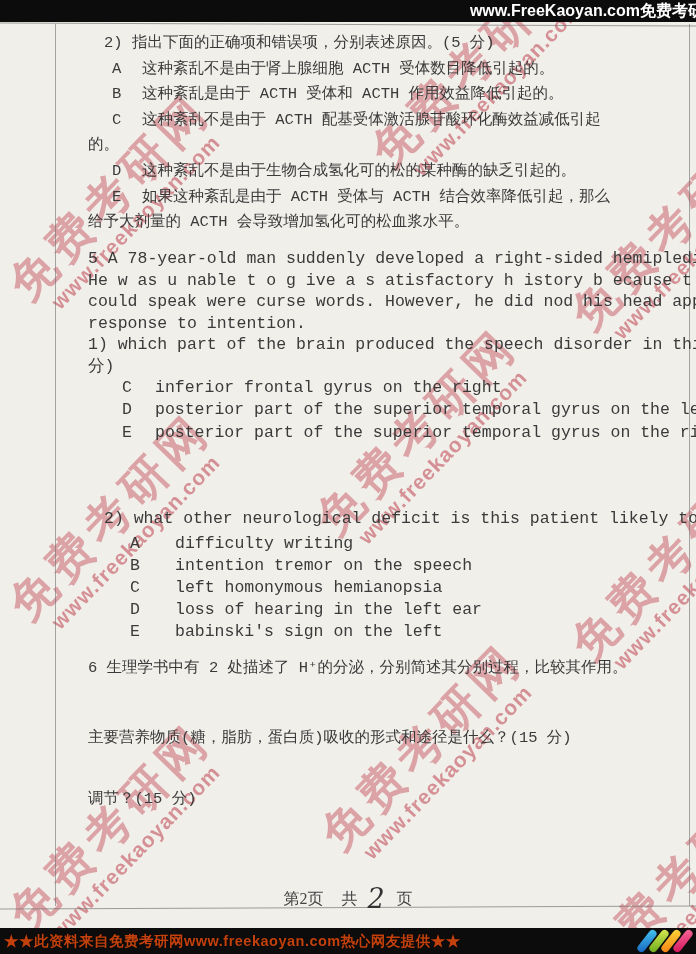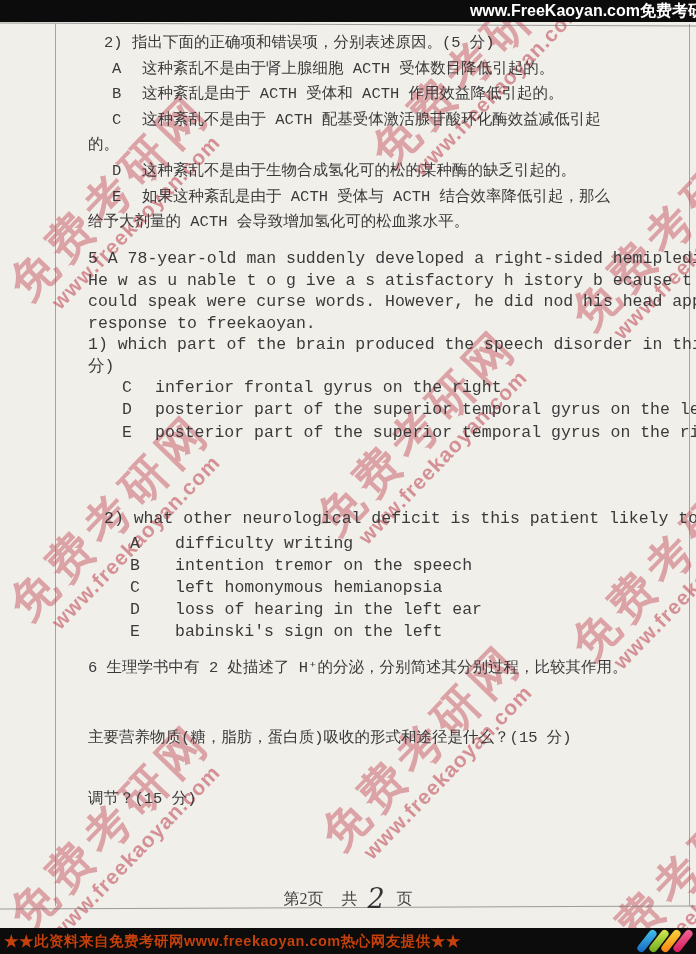--- a/index.html
+++ b/index.html
@@ -145,21 +145,21 @@
     <div class="ln">的。</div>
     <div class="ln opt24"><span class="ltr-a">D</span><span>这种紊乱不是由于生物合成氢化可的松的某种酶的缺乏引起的。</span></div>
     <div class="ln opt24"><span class="ltr-a">E</span><span>如果这种紊乱是由于 ACTH 受体与 ACTH 结合效率降低引起，那么</span></div>
     <div class="ln">给予大剂量的 ACTH 会导致增加氢化可的松血浆水平。</div>
   </div>
 
   <div class="sec en" style="top:248px;left:88px">
     <div class="ln">5 A 78-year-old man suddenly developed a right-sided hemipledia( 半身不遂).</div>
     <div class="ln">He w as u nable t o g ive a s atisfactory h istory b ecause t he o nly w ords t hat h e</div>
     <div class="ln">could speak were curse words. However, he did nod his head appropriately in</div>
-    <div class="ln">response to freekaoyan.</div>
+    <div class="ln">response to intention.</div>
     <div class="ln">1) which part of the brain produced the speech disorder in this patient? Why? (5</div>
     <div class="ln">分)</div>
   </div>
 
   <div class="sec optlist" style="top:377px;left:122px">
     <div class="ln"><span class="ltr-b">C</span><span>inferior frontal gyrus on the right</span></div>
     <div class="ln"><span class="ltr-b">D</span><span>posterior part of the superior temporal gyrus on the left</span></div>
     <div class="ln"><span class="ltr-b">E</span><span>posterior part of the superior temporal gyrus on the right</span></div>
   </div>
 

